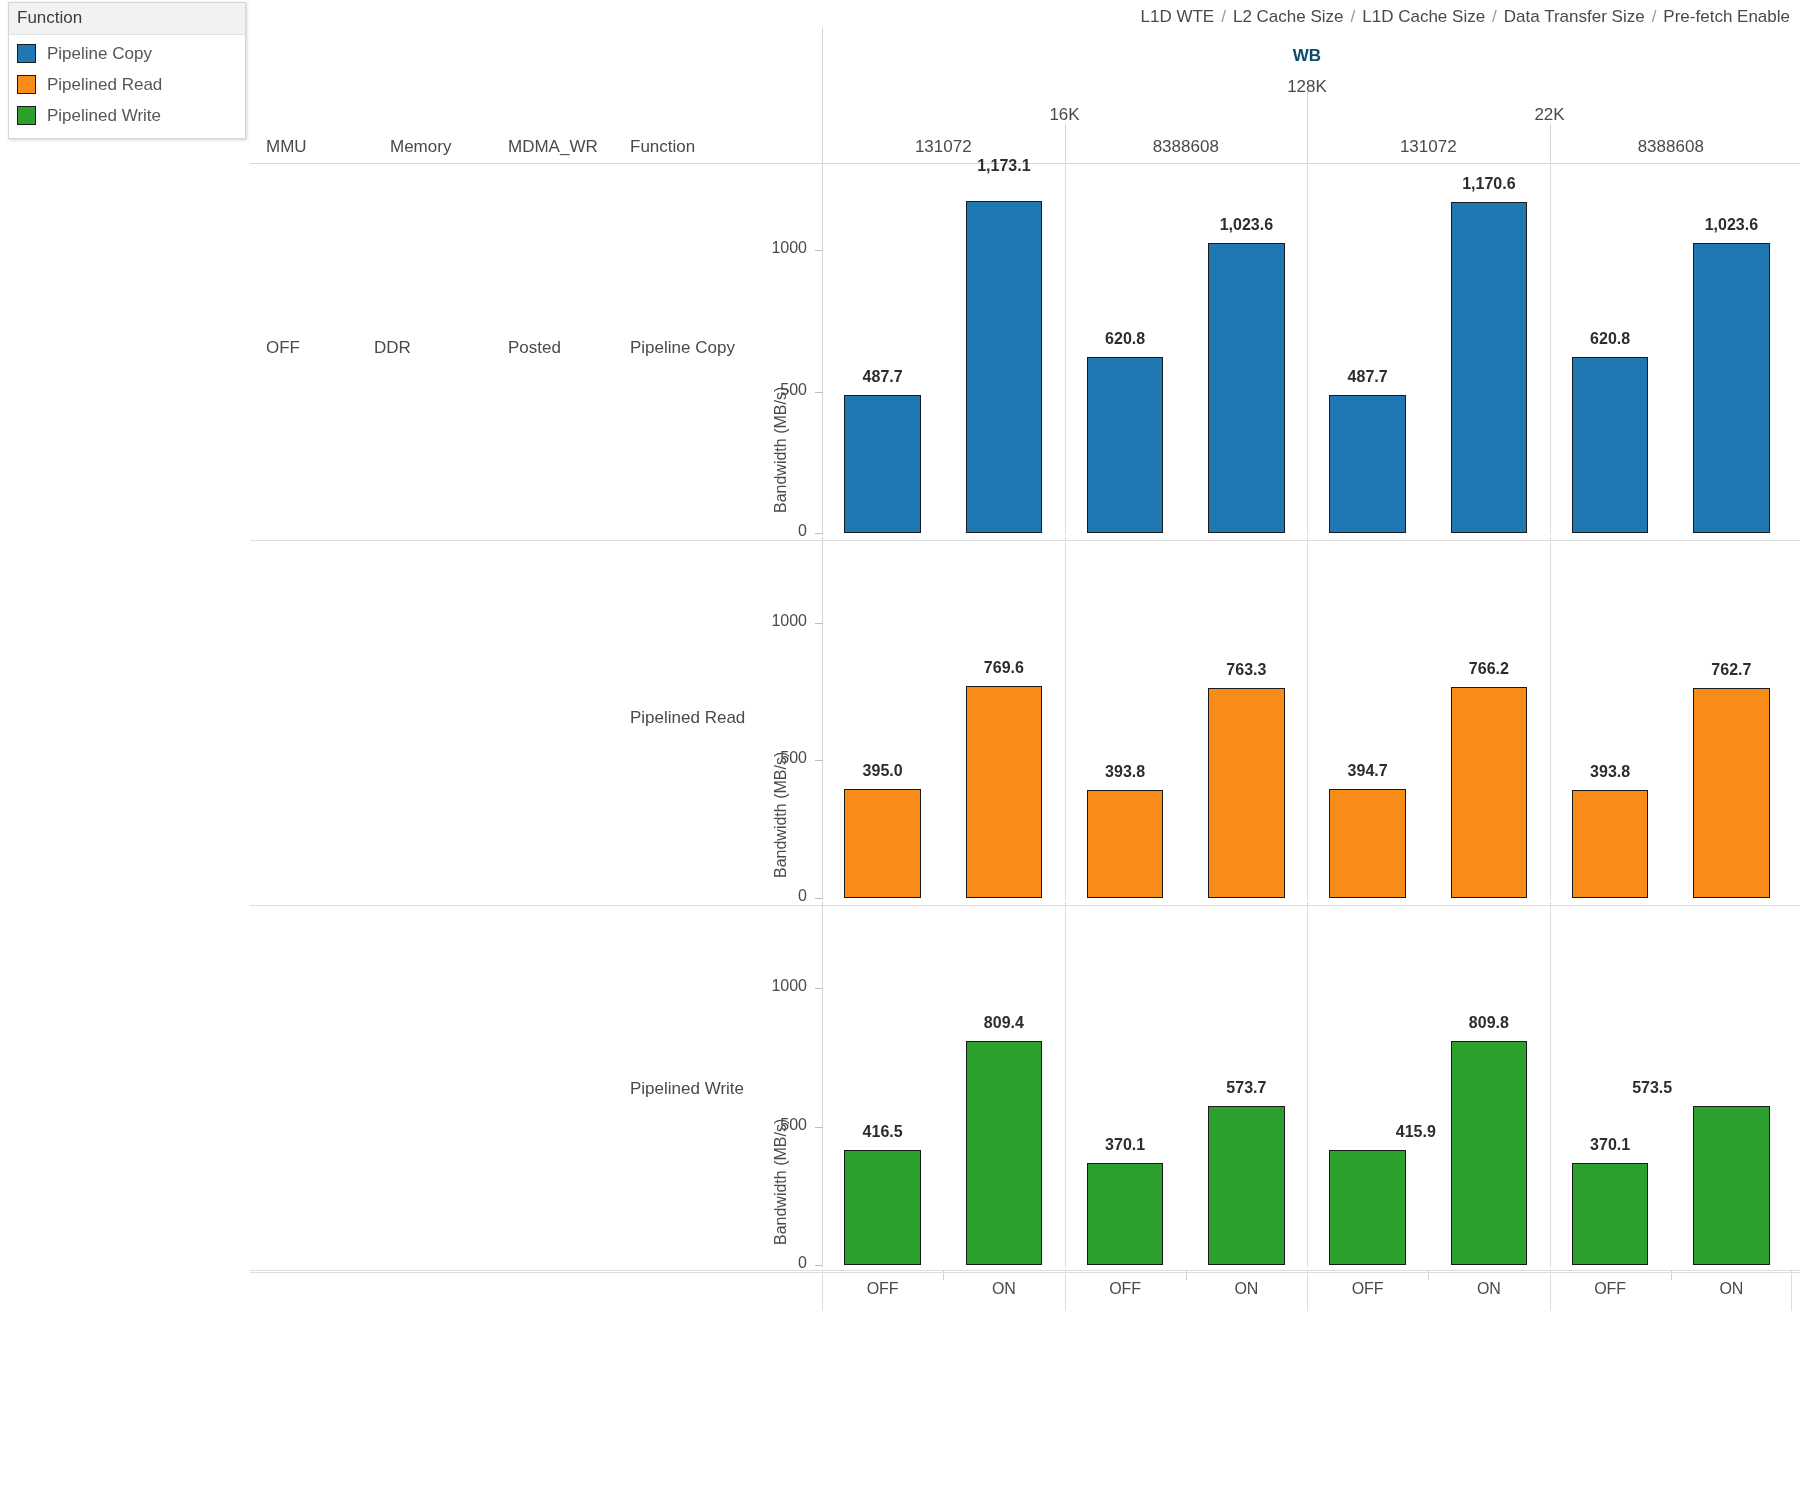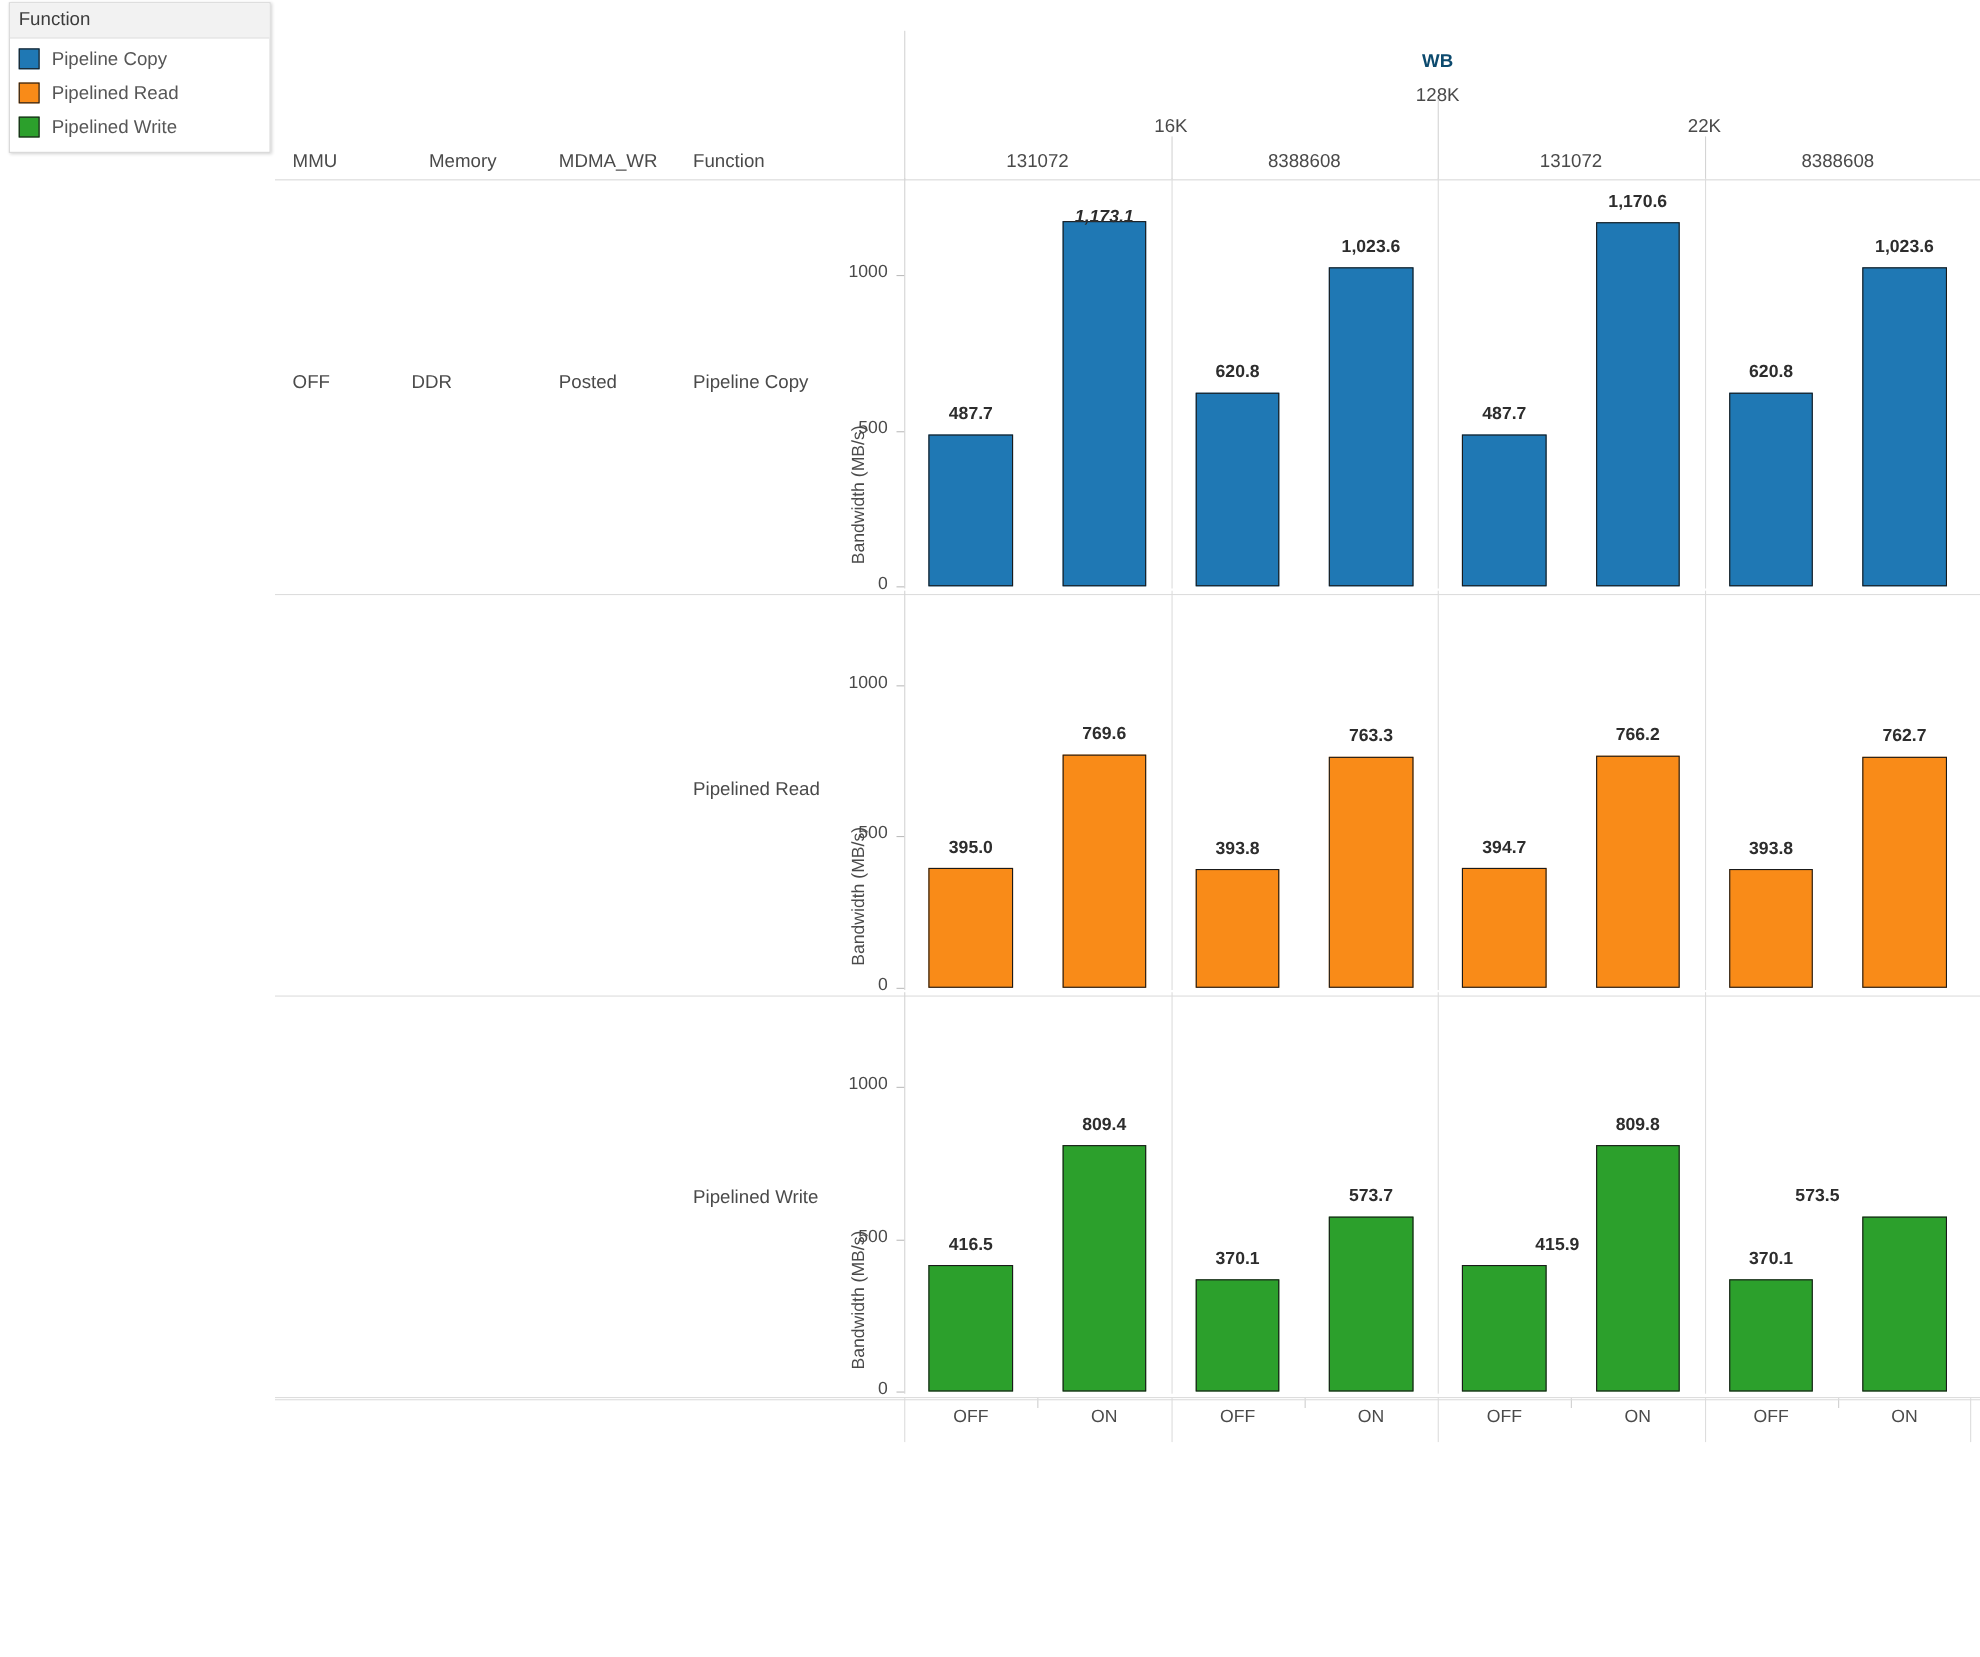--- a/index.html
+++ b/index.html
@@ -139,20 +139,21 @@
           <span class="swatch" style="background: rgb(249, 139, 24);"></span>
           <span class="legend-label">Pipelined Read</span>
         </div>
         <div class="legend-item">
           <span class="swatch" style="background: rgb(44, 160, 44);"></span>
           <span class="legend-label">Pipelined Write</span>
         </div>
       </div>
   </div>
 
+  <div class="breadcrumb" id="breadcrumb"><span>L1D WTE</span><span class="sep">/</span><span>L2 Cache Size</span><span class="sep">/</span><span>L1D Cache Size</span><span class="sep">/</span><span>Data Transfer Size</span><span class="sep">/</span><span>Pre-fetch Enable</span></div>
 
   <div id="col-header">
       <div class="hdr-cell bold" style="left: 822px; width: 970px; top: 46px;">WB</div>
       <div class="hdr-cell" style="left: 822px; width: 970px; top: 77px;">128K</div>
       <div class="hdr-cell" style="left: 822px; width: 485px; top: 105px;">16K</div>
       <div class="hdr-cell" style="left: 1307px; width: 485px; top: 105px;">22K</div>
       <div class="hdr-cell" style="left: 822px; width: 242.5px; top: 137px;">131072</div>
       <div class="hdr-cell" style="left: 1064.5px; width: 242.5px; top: 137px;">8388608</div>
       <div class="hdr-cell" style="left: 1307px; width: 242.5px; top: 137px;">131072</div>
       <div class="hdr-cell" style="left: 1549.5px; width: 242.5px; top: 137px;">8388608</div>
@@ -181,21 +182,21 @@
       <div class="axis-title" style="left: 772px; top: 513px;">Bandwidth (MB/s)</div>
       <div class="ytick" style="left: 737px; width: 70px; top: 522px;">0</div>
       <div class="ytick-mark" style="left: 815px; top: 533px;"></div>
       <div class="ytick" style="left: 737px; width: 70px; top: 380.527px;">500</div>
       <div class="ytick-mark" style="left: 815px; top: 391.527px;"></div>
       <div class="ytick" style="left: 737px; width: 70px; top: 239.054px;">1000</div>
       <div class="ytick-mark" style="left: 815px; top: 250.054px;"></div>
       <div class="bar" style="background: rgb(31, 120, 180); left: 844.431px; width: 76.3875px; top: 395.007px; height: 137.993px;"></div>
       <div class="barlabel" style="left: 814.431px; width: 136.387px; top: 368.007px;">487.7</div>
       <div class="bar" style="background: rgb(31, 120, 180); left: 965.681px; width: 76.3875px; top: 201.076px; height: 331.924px;"></div>
-      <div class="barlabel" style="left: 935.681px; width: 136.387px; top: 189px; font-style: italic;">1,173.1</div>
+      <div class="barlabel" style="left: 935.681px; width: 136.387px; top: 157px;">1,173.1</div>
       <div class="cell-sep" style="left: 1064.5px; top: 162px; height: 373px;"></div>
       <div class="bar" style="background: rgb(31, 120, 180); left: 1086.93px; width: 76.3875px; top: 357.347px; height: 175.653px;"></div>
       <div class="barlabel" style="left: 1056.93px; width: 136.387px; top: 330.347px;">620.8</div>
       <div class="bar" style="background: rgb(31, 120, 180); left: 1208.18px; width: 76.3875px; top: 243.377px; height: 289.623px;"></div>
       <div class="barlabel" style="left: 1178.18px; width: 136.387px; top: 216.377px;">1,023.6</div>
       <div class="cell-sep" style="left: 1307px; top: 162px; height: 373px;"></div>
       <div class="bar" style="background: rgb(31, 120, 180); left: 1329.43px; width: 76.3875px; top: 395.007px; height: 137.993px;"></div>
       <div class="barlabel" style="left: 1299.43px; width: 136.387px; top: 368.007px;">487.7</div>
       <div class="bar" style="background: rgb(31, 120, 180); left: 1450.68px; width: 76.3875px; top: 201.784px; height: 331.216px;"></div>
       <div class="barlabel" style="left: 1420.68px; width: 136.387px; top: 174.784px;">1,170.6</div>

